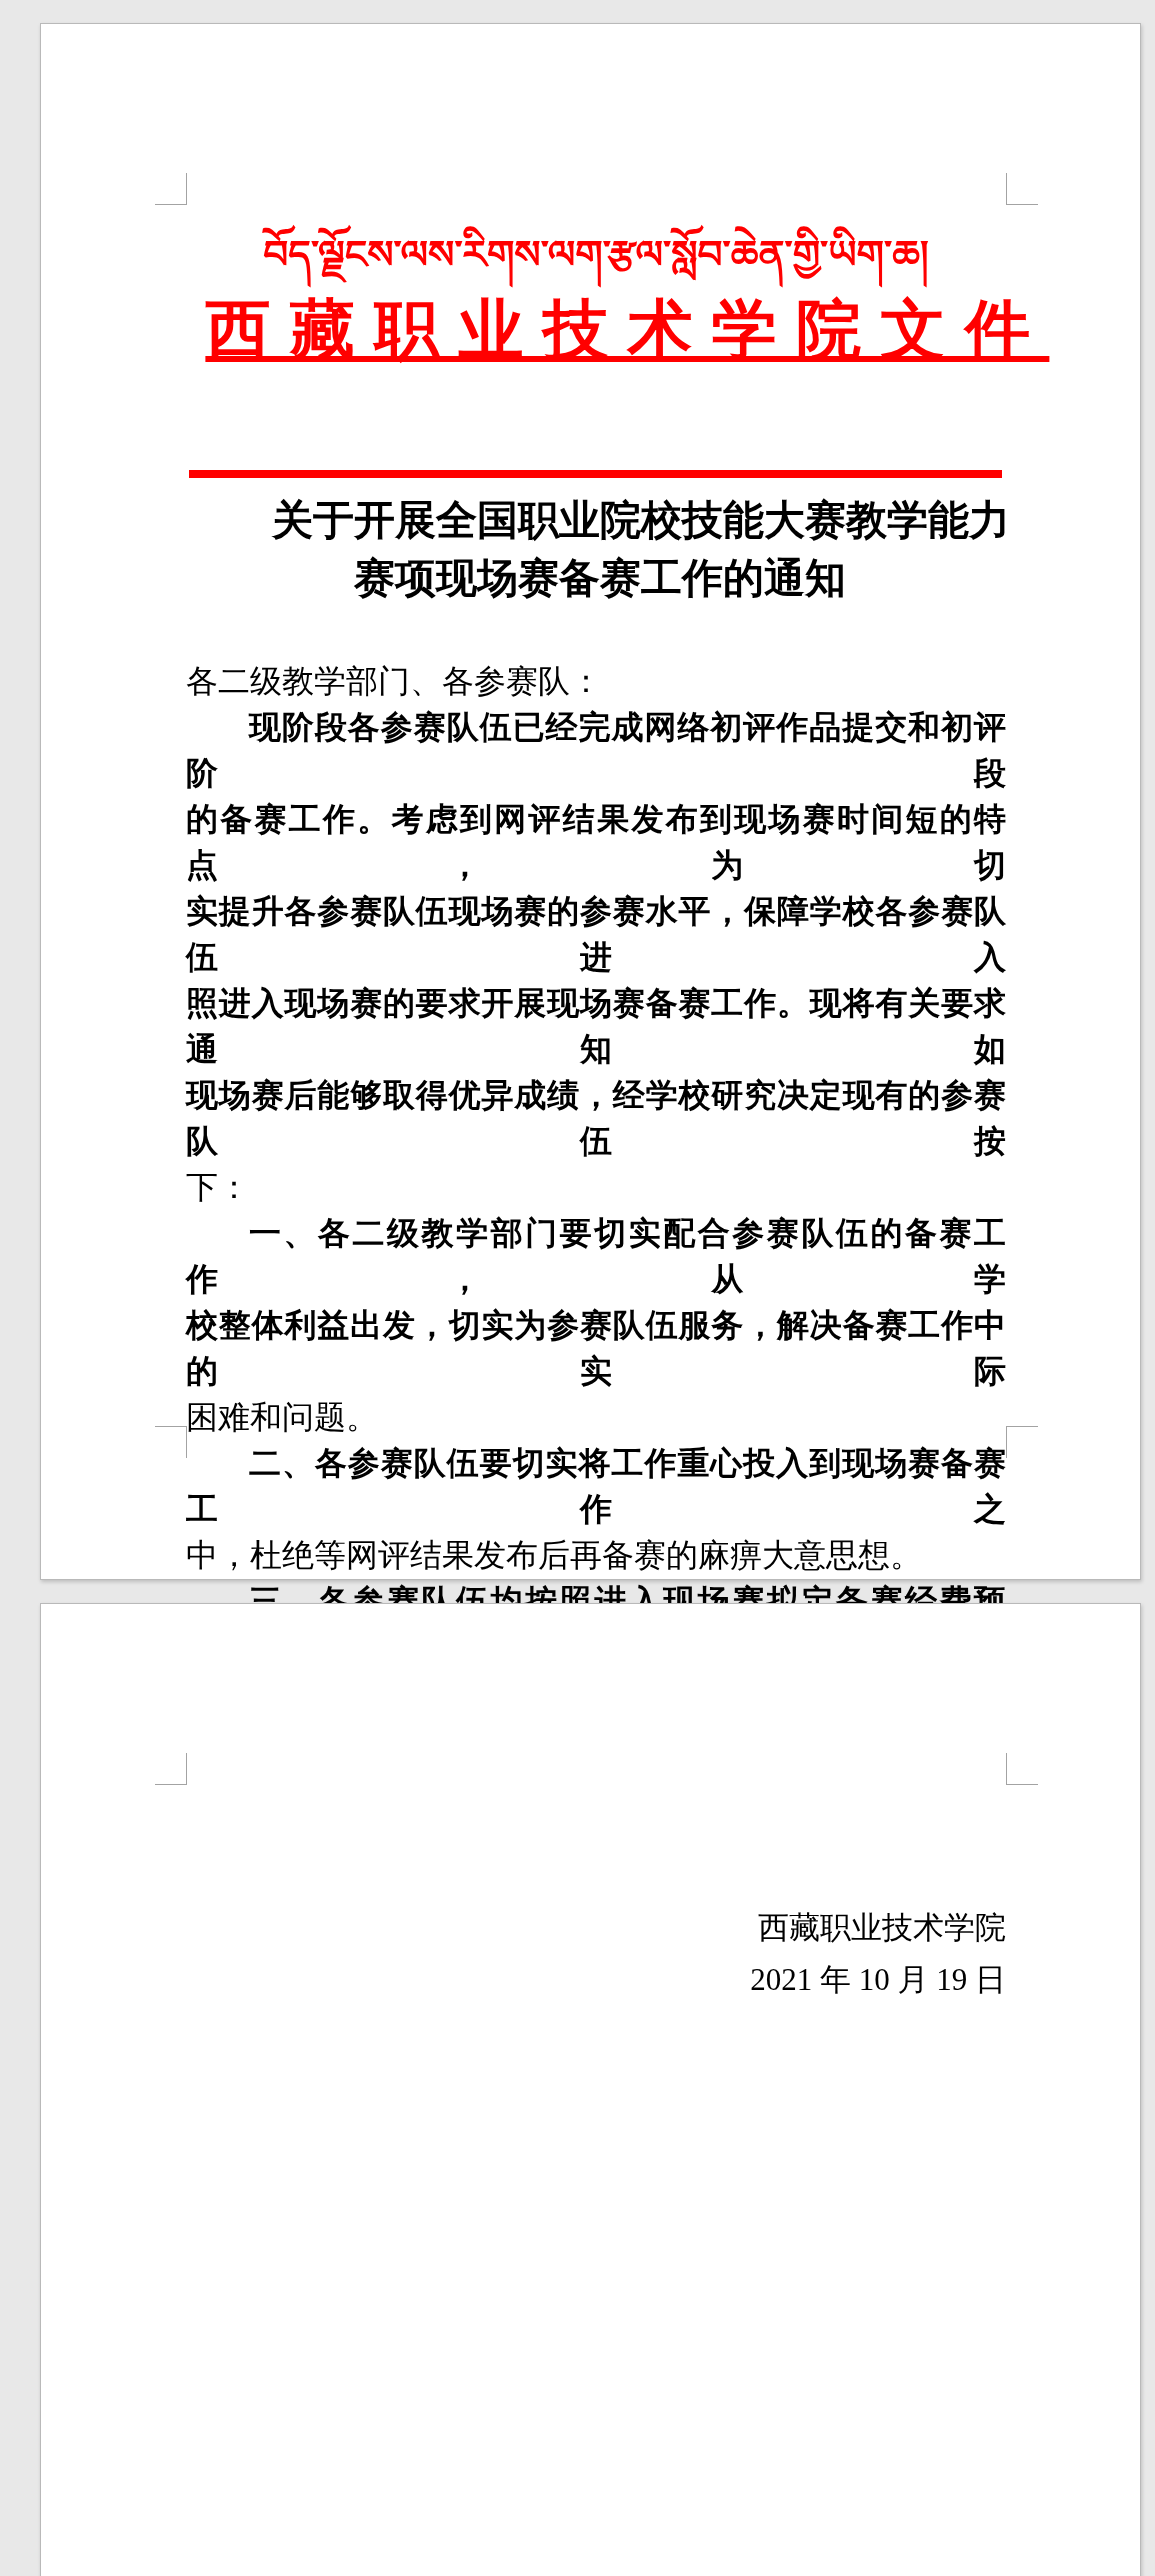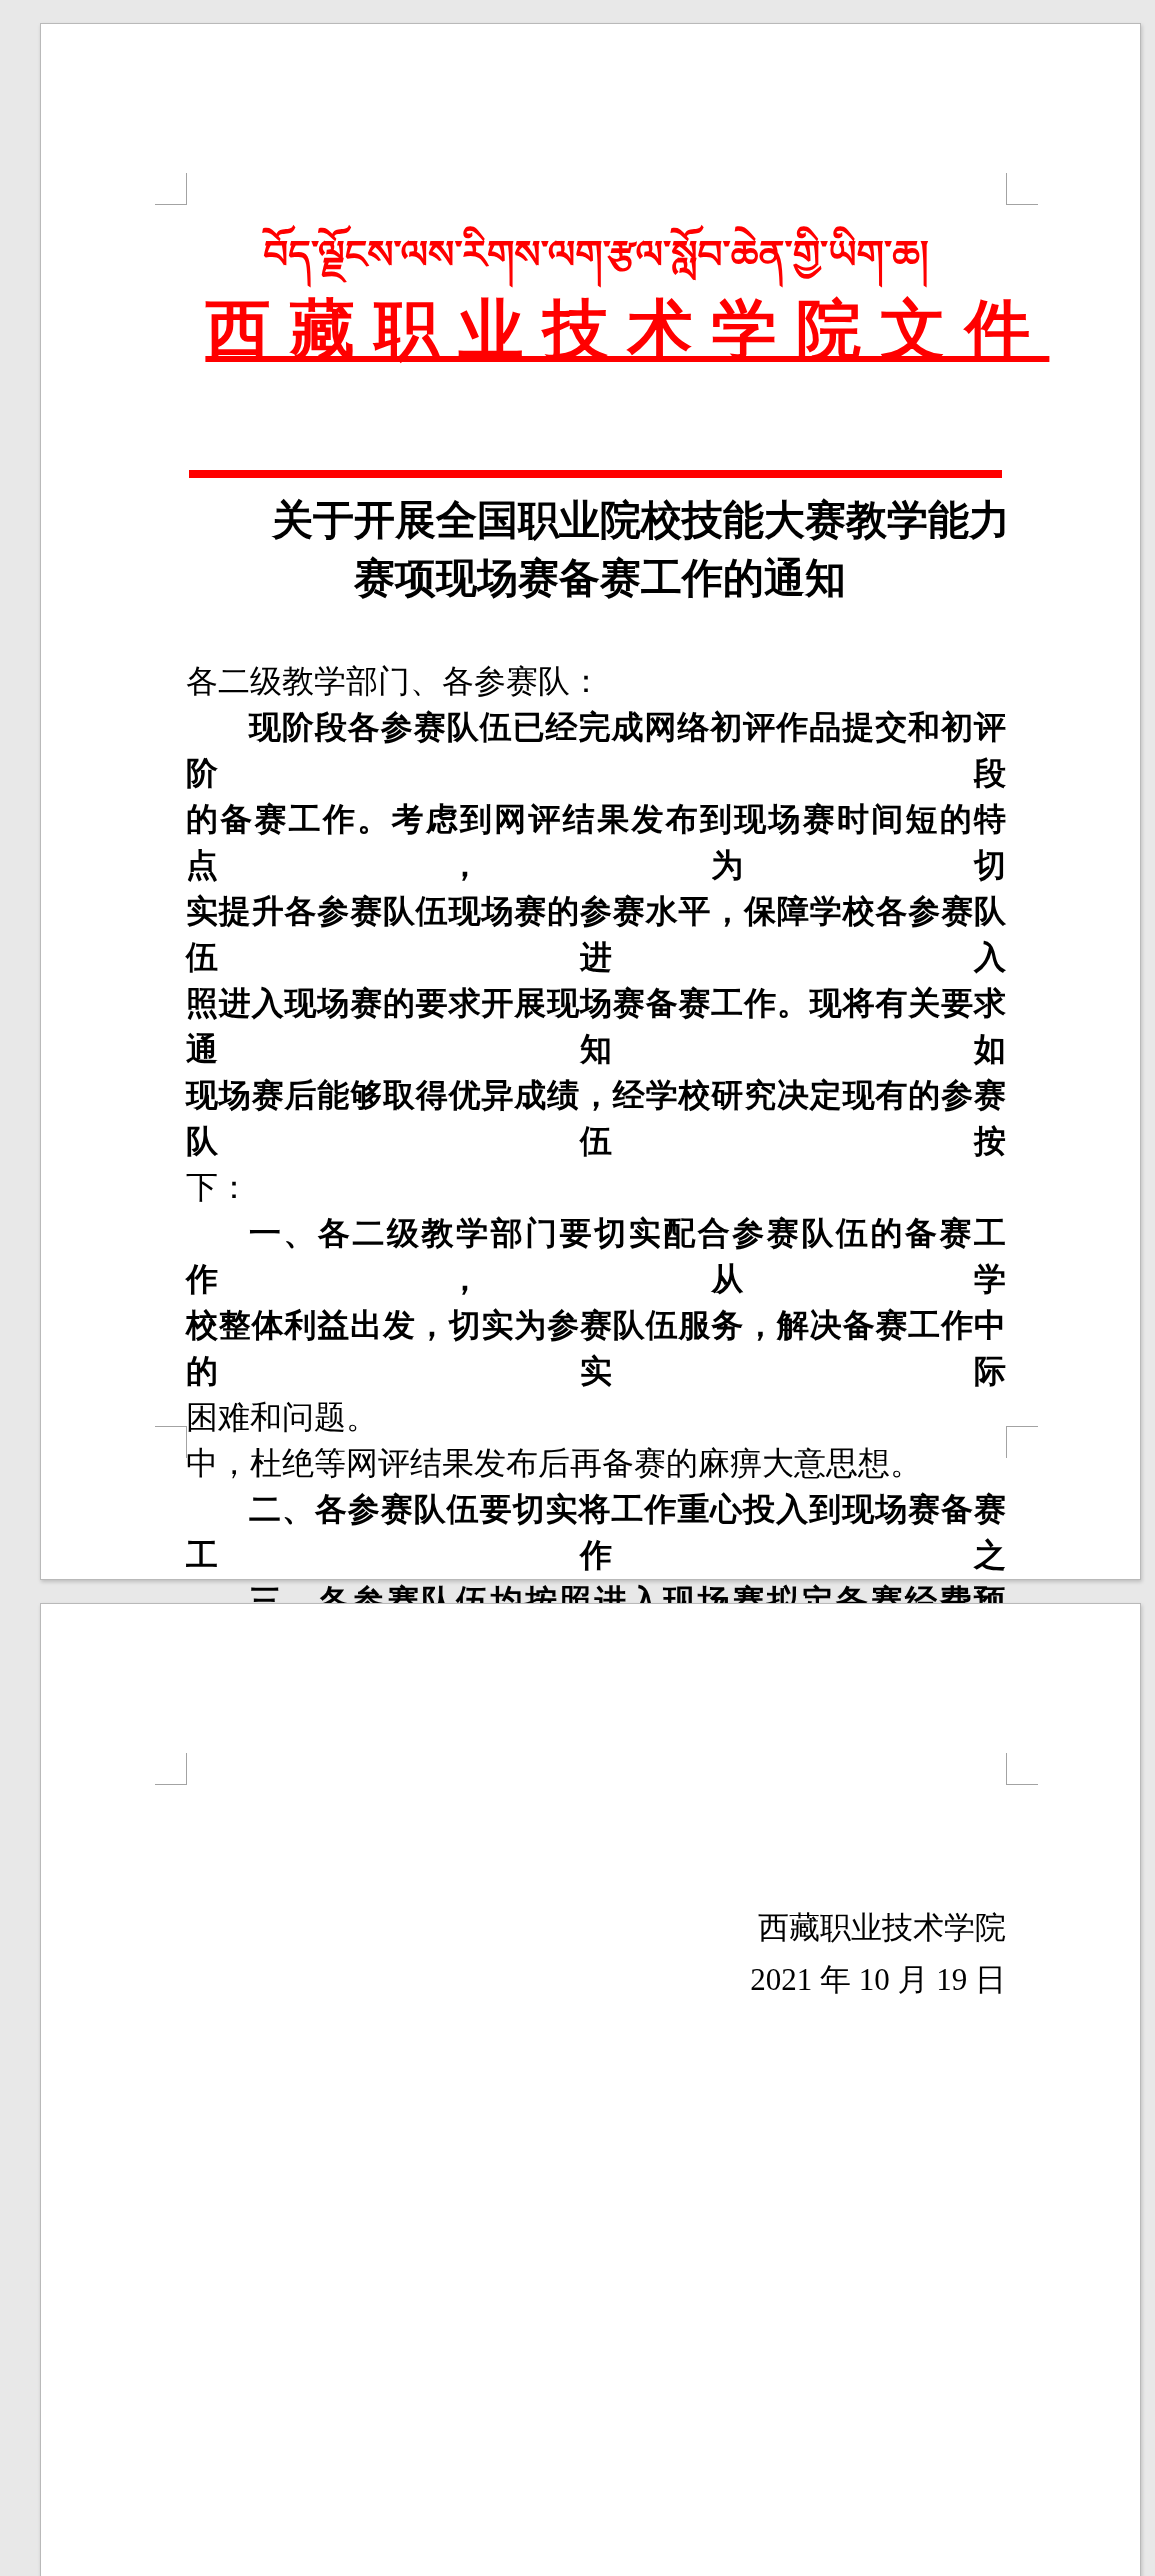--- a/index.html
+++ b/index.html
@@ -118,22 +118,22 @@
       <div class="line">各二级教学部门、各参赛队：</div>
       <div class="line just indent">现阶段各参赛队伍已经完成网络初评作品提交和初评阶段</div>
       <div class="line just">的备赛工作。考虑到网评结果发布到现场赛时间短的特点，为切</div>
       <div class="line just">实提升各参赛队伍现场赛的参赛水平，保障学校各参赛队伍进入</div>
       <div class="line just">照进入现场赛的要求开展现场赛备赛工作。现将有关要求通知如</div>
       <div class="line just">现场赛后能够取得优异成绩，经学校研究决定现有的参赛队伍按</div>
       <div class="line">下：</div>
       <div class="line just indent">一、各二级教学部门要切实配合参赛队伍的备赛工作，从学</div>
       <div class="line just">校整体利益出发，切实为参赛队伍服务，解决备赛工作中的实际</div>
       <div class="line">困难和问题。</div>
+      <div class="line just indent">二、各参赛队伍要切实将工作重心投入到现场赛备赛工作之</div>
       <div class="line">中，杜绝等网评结果发布后再备赛的麻痹大意思想。</div>
-      <div class="line just indent">二、各参赛队伍要切实将工作重心投入到现场赛备赛工作之</div>
       <div class="line just indent">三、各参赛队伍均按照进入现场赛拟定备赛经费预算，并于</div>
       <div class="line">2021 年 10 月 22 前将预算方案提交给教务处金波老师。</div>
     </div>
   </div>
 
   <div class="page" id="page2">
     <div class="cmark tl"></div>
     <div class="cmark tr"></div>
 
     <div class="signature-block">

